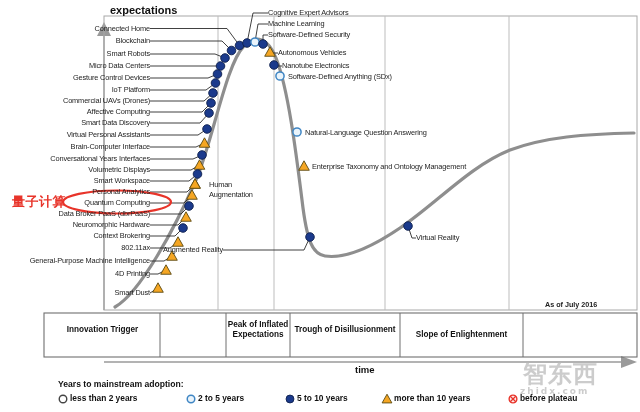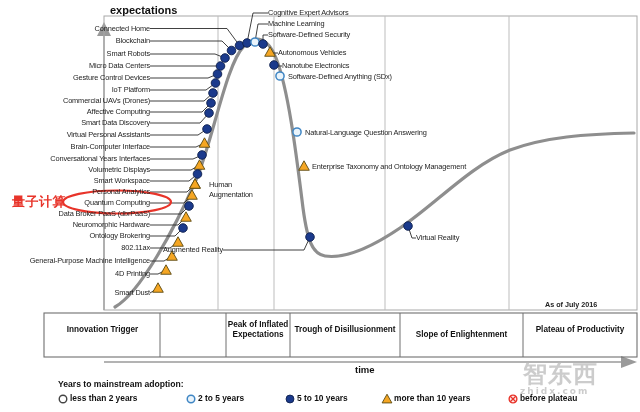--- a/index.html
+++ b/index.html
@@ -304,42 +304,41 @@
 
   <div class="axis-title" style="left:110px;top:4px;">expectations</div>
   <div class="time-title" style="left:355px;top:364px;">time</div>
 
   <div class="asof" style="left:545px;top:300px;">As of July 2016</div>
 
   <div class="phase" style="left:227px;top:320px;width:62px;">Peak of Inflated Expectations</div>
   <div class="phase" style="left:46px;top:325px;width:113px;">Innovation Trigger</div>
   <div class="phase" style="left:291px;top:325px;width:108px;">Trough of Disillusionment</div>
   <div class="phase" style="left:401px;top:330px;width:121px;">Slope of Enlightenment</div>
-  <div class="phase" style="left:524px;top:325px;width:112px;">Plateau of Productivity</div>
 
   <div id="labellayer">
       <div class="lbl r" style="right: 490px; top: 24.5px; padding-left: 48px;">Connected Home</div>
       <div class="lbl r" style="right: 490px; top: 37px;">Blockchain</div>
       <div class="lbl r" style="right: 490px; top: 50px;">Smart Robots</div>
       <div class="lbl r" style="right: 490px; top: 62px;">Micro Data Centers</div>
       <div class="lbl r" style="right: 490px; top: 74px;">Gesture Control Devices</div>
       <div class="lbl r" style="right: 490px; top: 86px;">IoT Platform</div>
       <div class="lbl r" style="right: 490px; top: 97px;">Commercial UAVs (Drones)</div>
       <div class="lbl r" style="right: 490px; top: 108px;">Affective Computing</div>
       <div class="lbl r" style="right: 490px; top: 119px;">Smart Data Discovery</div>
       <div class="lbl r" style="right: 490px; top: 131px;">Virtual Personal Assistants</div>
       <div class="lbl r" style="right: 490px; top: 143px;">Brain-Computer Interface</div>
       <div class="lbl r" style="right: 490px; top: 155px;">Conversational Years Interfaces</div>
       <div class="lbl r" style="right: 490px; top: 166px;">Volumetric Displays</div>
       <div class="lbl r" style="right: 490px; top: 177px;">Smart Workspace</div>
       <div class="lbl r" style="right: 490px; top: 188px;">Personal Analytics</div>
       <div class="lbl r" style="right: 490px; top: 199px;">Quantum Computing</div>
       <div class="lbl r" style="right: 490px; top: 210px; margin-left: 32px;">Data Broker PaaS (dbrPaaS)</div>
       <div class="lbl r" style="right: 490px; top: 221px;">Neuromorphic Hardware</div>
-      <div class="lbl r" style="right: 490px; top: 232px;">Ontology Brokering</div>
+      <div class="lbl r" style="right: 490px; top: 232px;">Context Brokering</div>
       <div class="lbl r" style="right: 490px; top: 244px;">802.11ax</div>
       <div class="lbl r" style="right: 490px; top: 257px;">General-Purpose Machine Intelligence</div>
       <div class="lbl r" style="right: 490px; top: 270px;">4D Printing</div>
       <div class="lbl r" style="right: 490px; top: 289px;">Smart Dust</div>
       <div class="lbl l" style="left: 268px; top: 9px;">Cognitive Expert Advisors</div>
       <div class="lbl l" style="left: 268px; top: 20px;">Machine Learning</div>
       <div class="lbl l" style="left: 268px; top: 31px;">Software-Defined Security</div>
       <div class="lbl l" style="left: 278px; top: 49px;">Autonomous Vehicles</div>
       <div class="lbl l" style="left: 282px; top: 62px;">Nanotube Electronics</div>
       <div class="lbl l" style="left: 288px; top: 73px;">Software-Defined Anything (SDx)</div>

